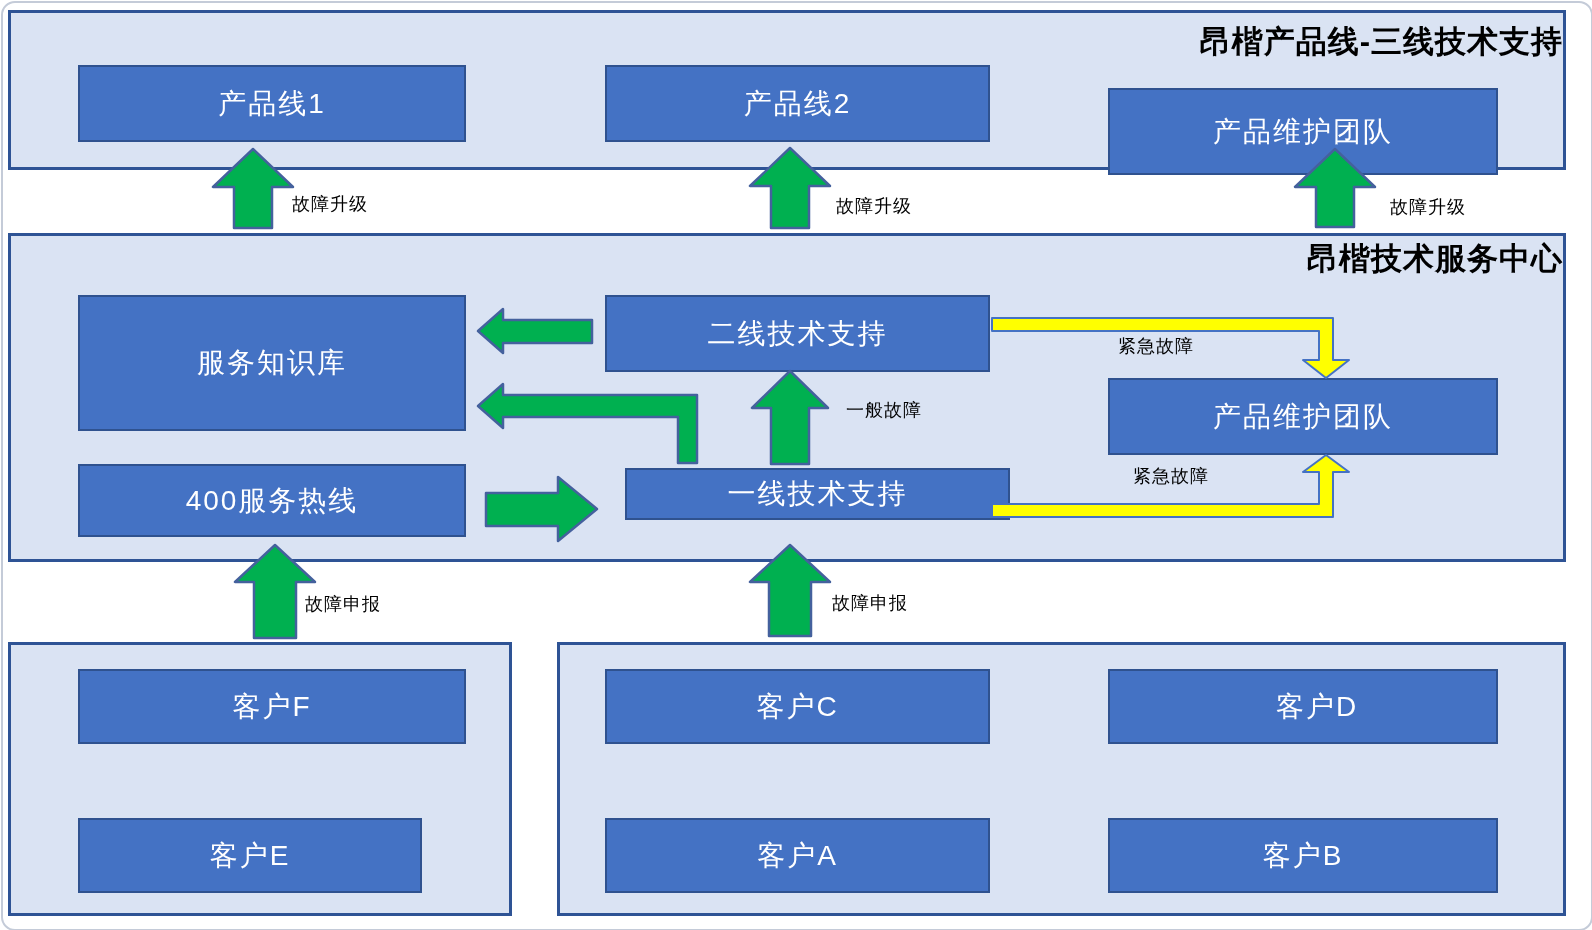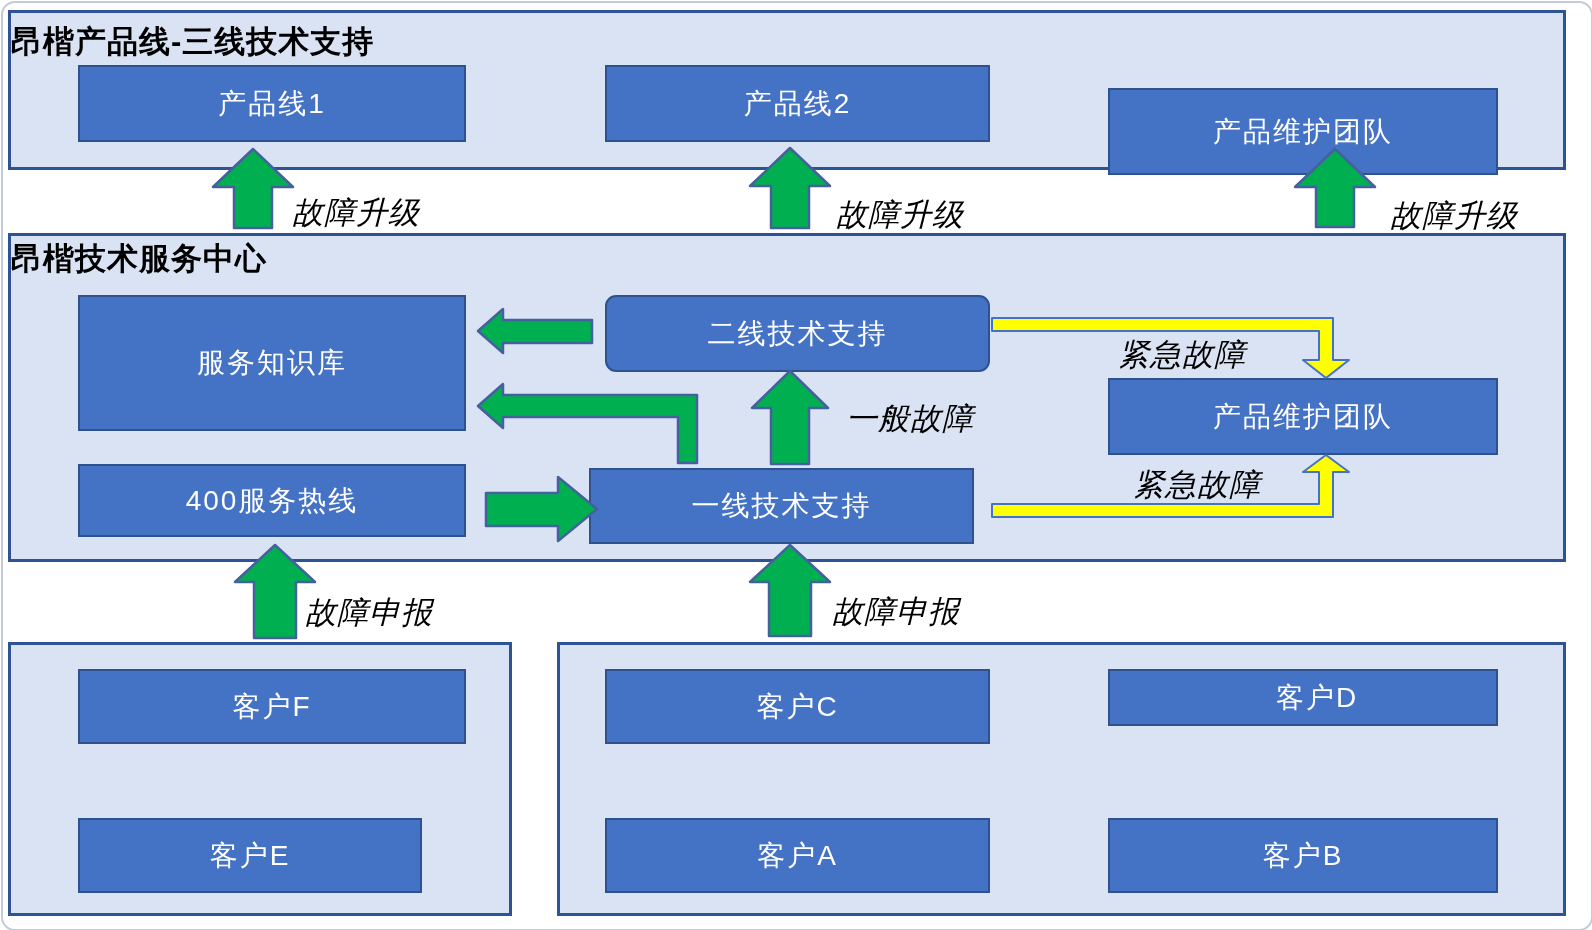--- a/index.html
+++ b/index.html
@@ -23,26 +23,26 @@
     position:absolute;background:var(--container-fill);
     border:3px solid var(--container-border);box-sizing:border-box;z-index:1;
   }
   .box{
     position:absolute;background:var(--box-fill);
     border:2px solid var(--box-border);box-sizing:border-box;z-index:2;
     display:flex;align-items:center;justify-content:center;
     color:var(--box-text);font-size:28px;letter-spacing:2px;
   }
   .section-title{
-    position:absolute;left:0;width:100%;text-align:left;z-index:2;
+    position:absolute;left:0;width:100%;text-align:right;z-index:2;
     color:var(--label-text);font-size:31px;font-weight:600;letter-spacing:1px;
   }
   .arrow-label{
     position:absolute;z-index:6;color:var(--label-text);
-    font-size:31px;letter-spacing:1px;white-space:nowrap;font-style:italic;
+    font-size:18px;letter-spacing:1px;white-space:nowrap;
   }
   svg.overlay{position:absolute;left:0;top:0;z-index:5;pointer-events:none;}
   .arrow-green{fill:var(--green-arrow);stroke:var(--green-arrow-border);stroke-width:2.5;stroke-linejoin:round;}
   .arrow-yellow{fill:var(--yellow-arrow);stroke:var(--yellow-arrow-border);stroke-width:2;stroke-linejoin:round;}
 </style>
 </head>
 <body>
 
 <div class="frame"></div>
 
@@ -50,32 +50,32 @@
   <div class="section-title" style="top:8px;">昂楷产品线-三线技术支持</div>
 </div>
 <div class="box" style="left:78px;top:65px;width:388px;height:77px;">产品线1</div>
 <div class="box" style="left:605px;top:65px;width:385px;height:77px;">产品线2</div>
 <div class="box" style="left:1108px;top:65px;width:390px;height:87px;margin-top:23px;">产品维护团队</div>
 
 <div class="container" style="left:8px;top:233px;width:1558px;height:329px;">
   <div class="section-title" style="top:2px;">昂楷技术服务中心</div>
 </div>
 <div class="box" style="left:78px;top:295px;width:388px;height:136px;">服务知识库</div>
-<div class="box" style="left:605px;top:295px;width:385px;height:77px;border-radius:11px;">二线技术支持</div>
+<div class="box" style="left:605px;top:295px;width:385px;height:77px;">二线技术支持</div>
 <div class="box" style="left:1108px;top:378px;width:390px;height:77px;">产品维护团队</div>
 <div class="box" style="left:78px;top:464px;width:388px;height:73px;">400服务热线</div>
-<div class="box" style="left:589px;top:468px;width:385px;height:76px;">一线技术支持</div>
+<div class="box" style="left:625px;top:468px;width:385px;height:52px;">一线技术支持</div>
 
 <div class="container" style="left:8px;top:642px;width:504px;height:274px;"></div>
 <div class="box" style="left:78px;top:669px;width:388px;height:75px;">客户F</div>
 <div class="box" style="left:78px;top:818px;width:344px;height:75px;">客户E</div>
 
 <div class="container" style="left:557px;top:642px;width:1009px;height:274px;"></div>
 <div class="box" style="left:605px;top:669px;width:385px;height:75px;">客户C</div>
-<div class="box" style="left:1108px;top:669px;width:390px;height:57px;padding-left:28px;">客户D</div>
+<div class="box" style="left:1108px;top:669px;width:390px;height:75px;padding-left:28px;">客户D</div>
 <div class="box" style="left:605px;top:818px;width:385px;height:75px;">客户A</div>
 <div class="box" style="left:1108px;top:818px;width:390px;height:75px;">客户B</div>
 
 <svg class="overlay" width="1592" height="930" viewBox="0 0 1592 930">
 
   <polygon class="arrow-green" points="253,149 213,187 234,187 234,228 272,228 272,187 293,187"></polygon>
   <polygon class="arrow-green" points="790,148 750,186 771,186 771,228 809,228 809,186 830,186"></polygon>
   <polygon class="arrow-green" points="1335,149 1295,187 1316,187 1316,227 1354,227 1354,187 1375,187"></polygon>
 
   <polygon class="arrow-green" points="275,545 235,582 254,582 254,638 296,638 296,582 315,582"></polygon>

